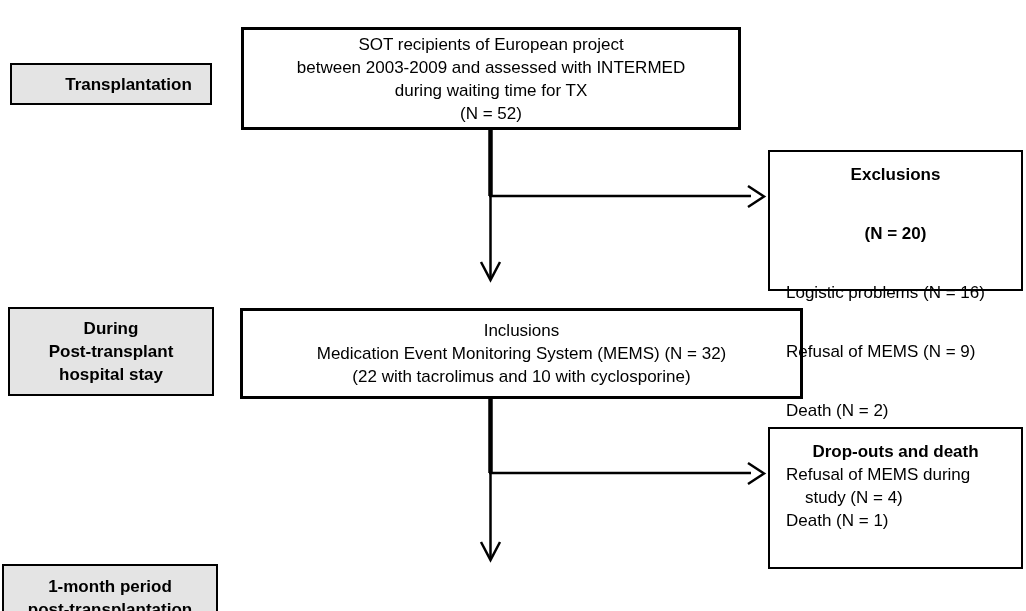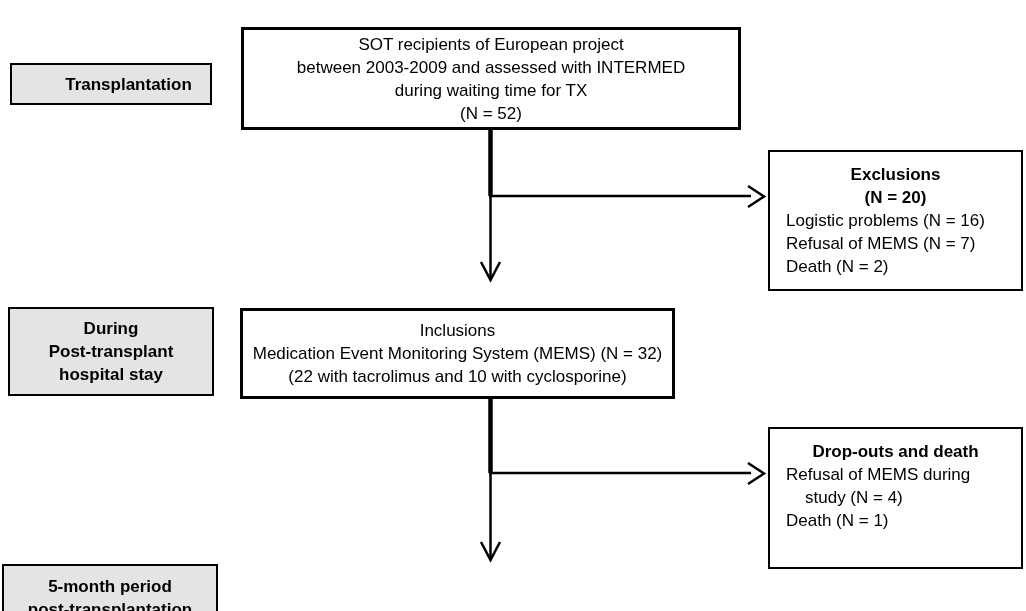--- a/index.html
+++ b/index.html
@@ -84,46 +84,46 @@
     <div>Transplantation</div>
   </div>
 
   <div class="box stage" style="left:8px; top:283px; width:206px; height:89px;">
     <div>During</div>
     <div>Post-transplant</div>
     <div>hospital stay</div>
   </div>
 
   <div class="box stage" style="left:2px; top:540px; width:216px; height:67px;">
-    <div>5-month period</div>
+    <div>1-month period</div>
     <div>post-transplantation</div>
   </div>
 
   <div class="box flow" style="left:241px; top:3px; width:500px; height:103px;">
     <div>SOT recipients of European project</div>
     <div>between 2003-2009 and assessed with INTERMED</div>
     <div>during waiting time for TX</div>
     <div>(N = 52)</div>
   </div>
 
-  <div class="box flow" style="left:240px; top:284px; width:435px; height:91px;">
+  <div class="box flow" style="left:240px; top:284px; width:563px; height:91px;">
     <div>Inclusions</div>
     <div>Medication Event Monitoring System (MEMS) (N = 32)</div>
     <div>(22 with tacrolimus and 10 with cyclosporine)</div>
   </div>
 
   <div class="box flow" style="left:242px; top:596px; width:499px; height:44px;">
     <div>Follow up (N = 27)</div>
   </div>
 
-  <div class="box side" style="left:768px; top:126px; width:255px; height:141px;">
+  <div class="box side" style="left:768px; top:126px; width:255px; height:141px;gap:36px;">
     <div class="title">Exclusions</div>
     <div class="count">(N = 20)</div>
     <div>Logistic problems (N = 16)</div>
-    <div>Refusal of MEMS (N = 7)</div>
+    <div>Refusal of MEMS (N = 9)</div>
     <div>Death (N = 2)</div>
   </div>
 
   <div class="box side" style="left:768px; top:403px; width:255px; height:142px;">
     <div class="title">Drop-outs and death</div>
     <div>Refusal of MEMS during</div>
     <div class="indent">study (N = 4)</div>
     <div>Death (N = 1)</div>
   </div>
 

